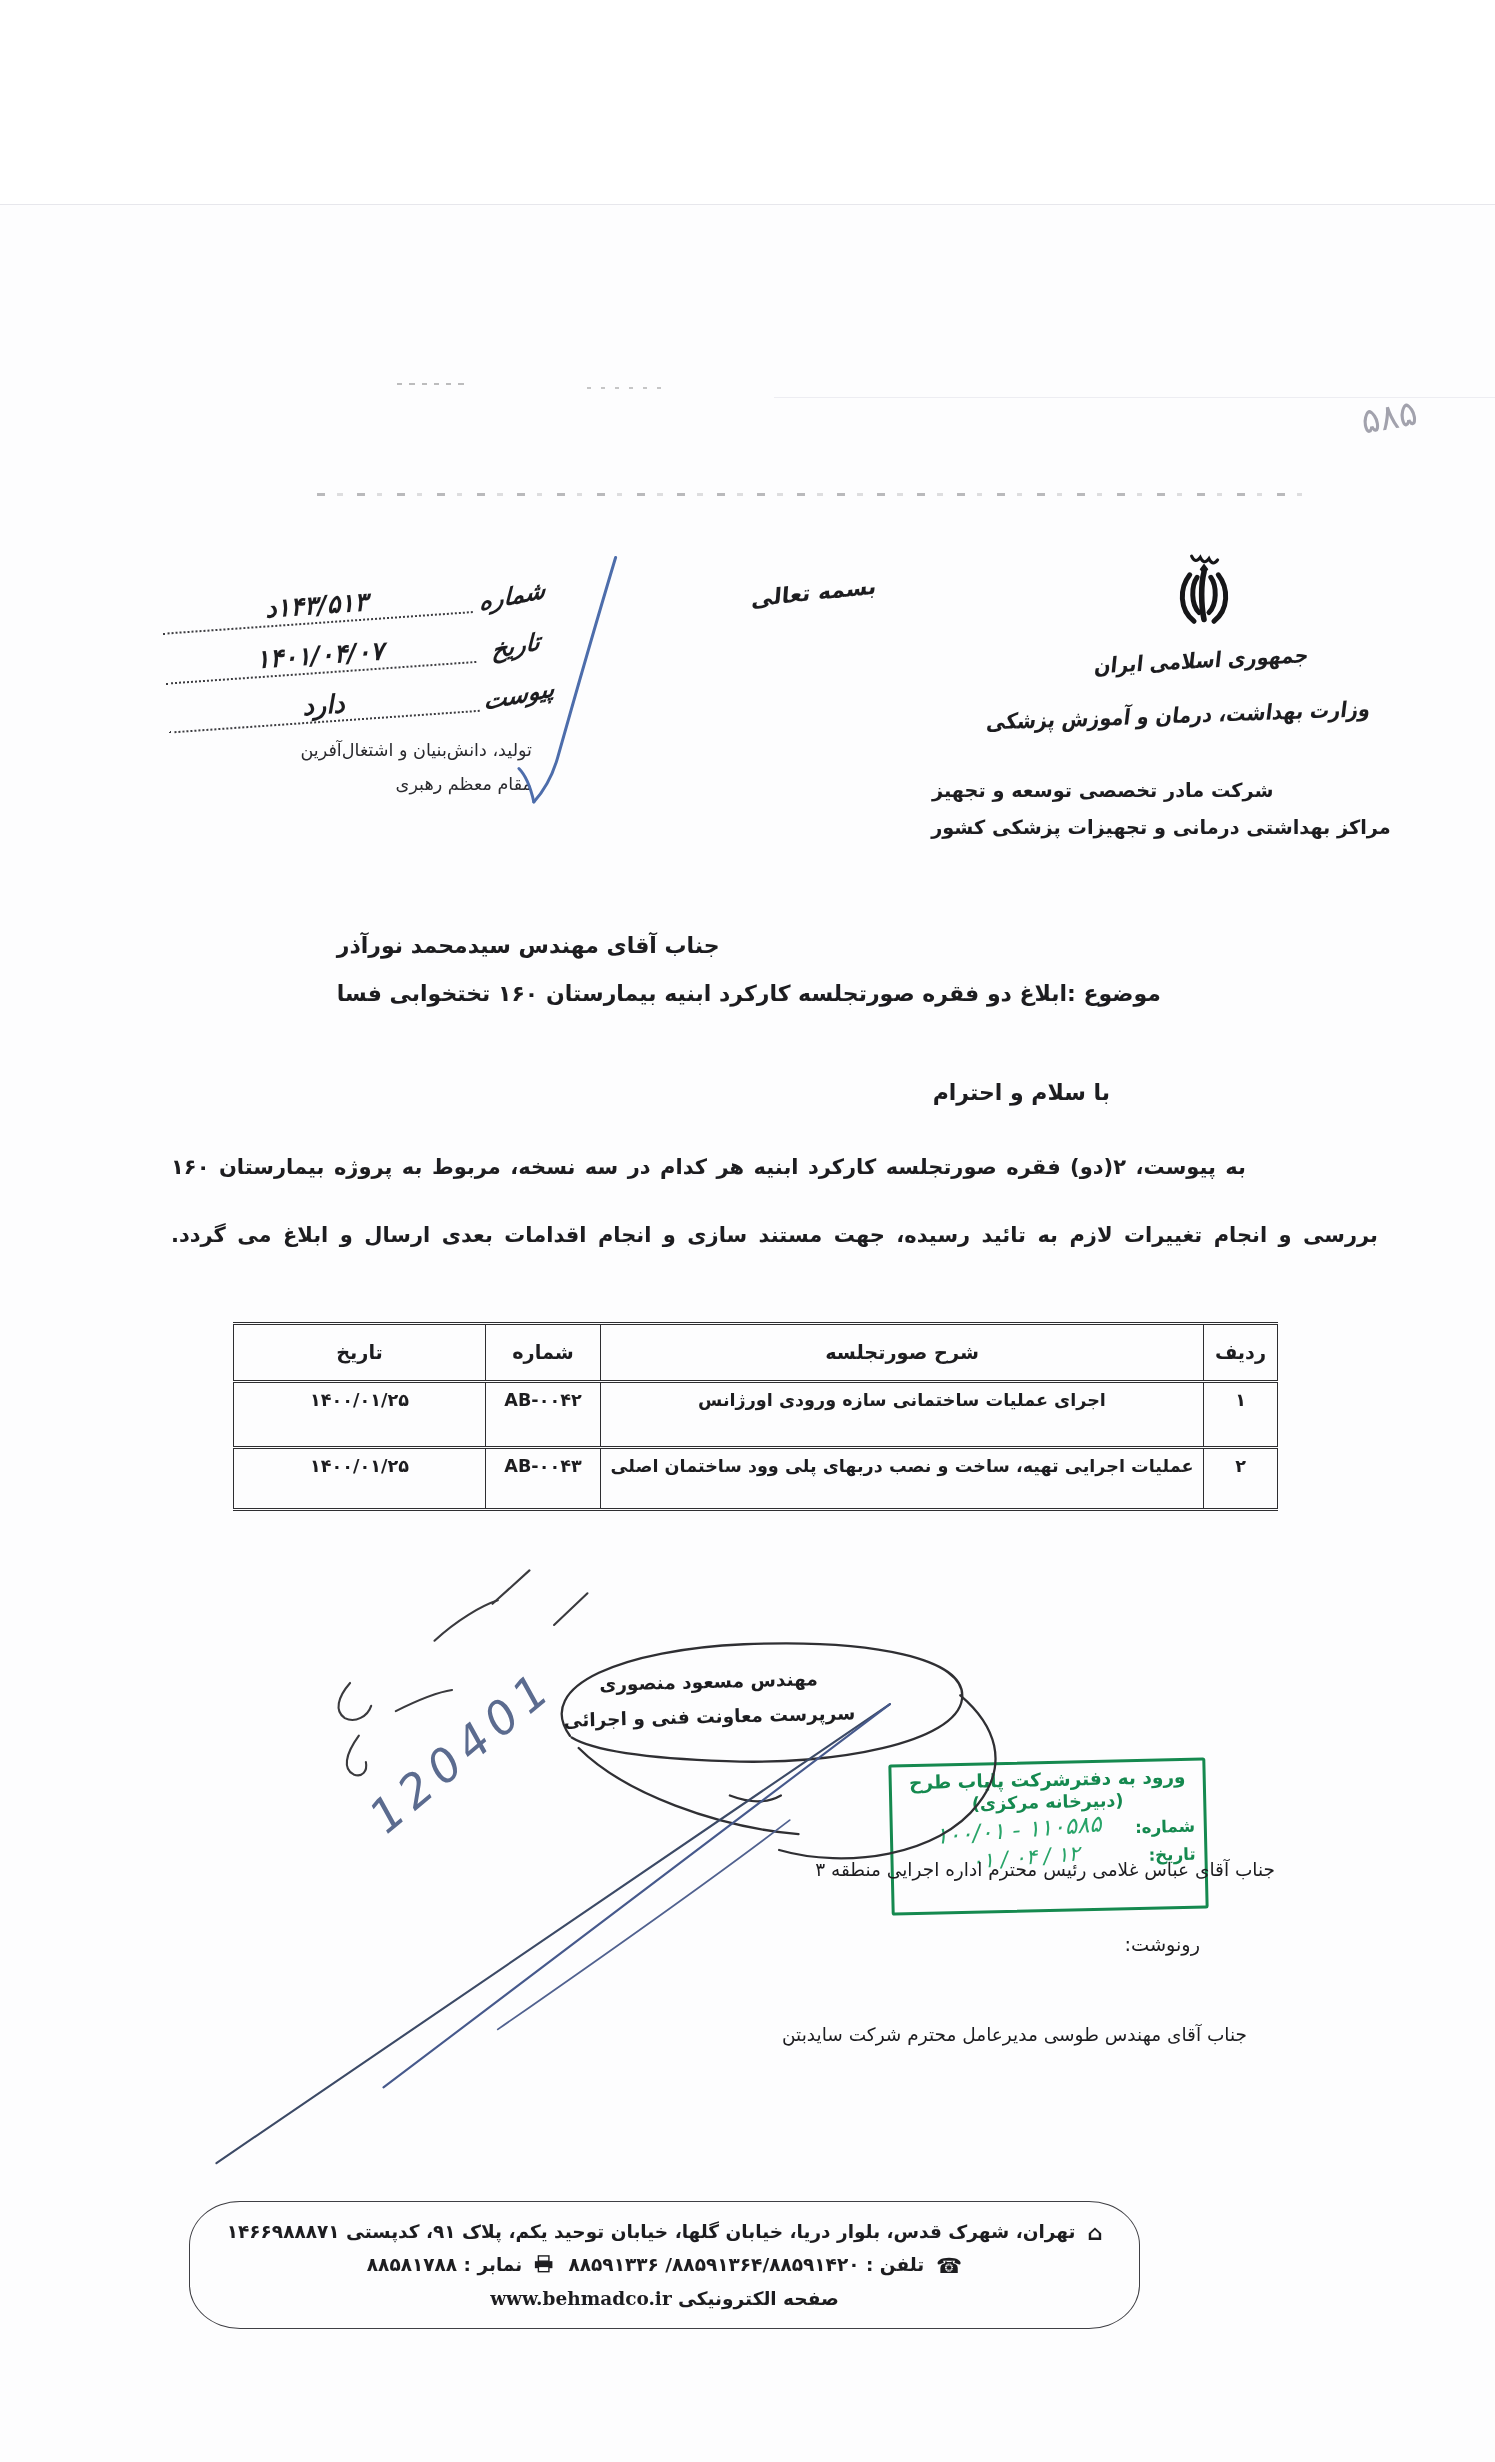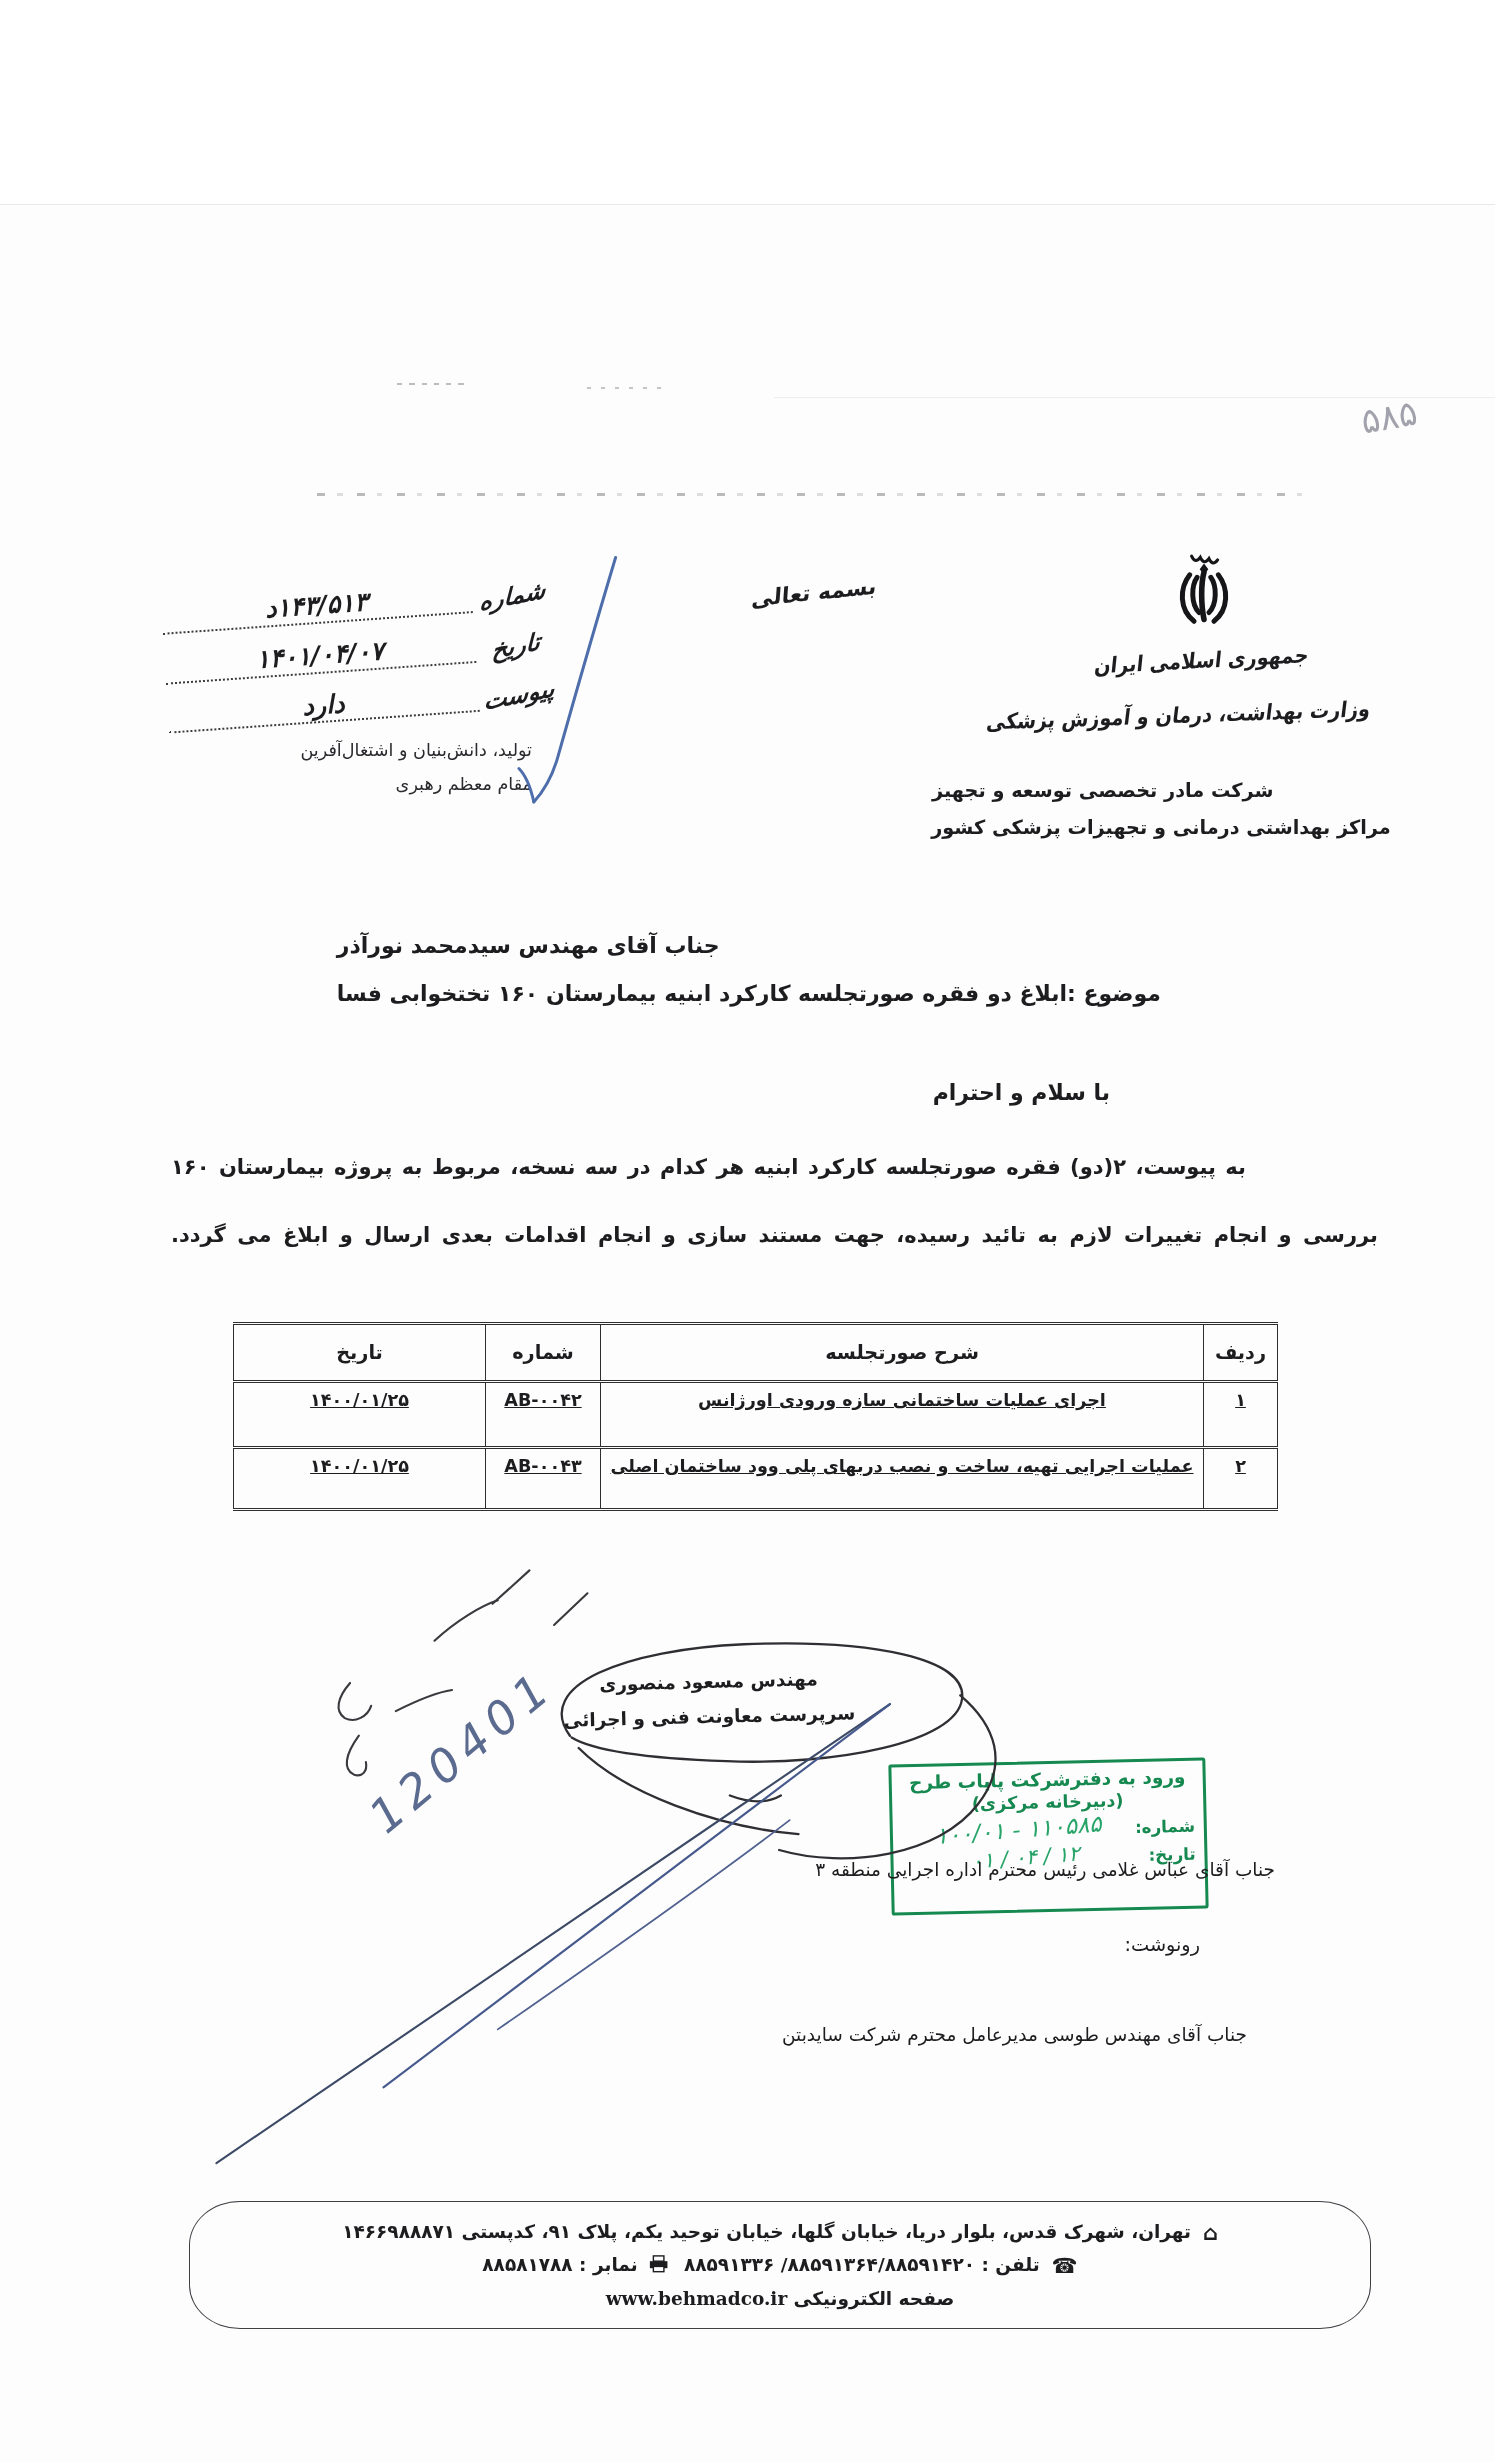--- a/index.html
+++ b/index.html
@@ -42,21 +42,21 @@
   .salutation{top:1080px;right:385px;font-weight:700;font-size:22px;}
   
   .body-par{top:1133px;left:171px;width:1207px;font-size:21px;font-weight:700;line-height:68px;}
   .body-line{text-align:justify;text-align-last:justify;}
   .body-line.first{padding-right:132px;}
   
   table.worklog{position:absolute;top:1322px;right:217px;width:1044px;border-collapse:collapse;table-layout:fixed;background:transparent;}
   table.worklog th,table.worklog td{border:1.4px solid #2e2e31;font-family:"DejaVu Sans",sans-serif;}
   table.worklog th{height:53px;font-size:19.3px;font-weight:700;text-align:center;vertical-align:middle;
     border-top:3.5px double #2e2e31;border-bottom:3.5px double #2e2e31;}
-  table.worklog td{font-size:17.6px;font-weight:700;text-align:center;vertical-align:top;padding-top:7px;text-decoration:underline;}
+  table.worklog td{font-size:17.6px;font-weight:700;text-align:center;vertical-align:top;padding-top:7px;}
   table.worklog tr.r1 td{height:55px;border-bottom:3.5px double #2e2e31;}
   table.worklog tr.r2 td{height:51px;border-bottom:3.5px double #2e2e31;}
   .ltr{direction:ltr;unicode-bidi:isolate;}
   
   .signature{top:1664px;left:489px;width:440px;text-align:center;font-weight:700;font-size:18.5px;line-height:35px;transform:rotate(-1.5deg);}
   
   .blue-num{top:1796px;left:376px;font-size:46px;color:#5b6b8f;letter-spacing:8px;font-style:italic;
     transform:rotate(-40deg);transform-origin:left center;direction:ltr;}
   
   .entry-stamp{top:1761px;left:890px;width:317px;height:151px;border:3.5px solid #15894f;border-radius:2.6px;
@@ -65,21 +65,21 @@
   .es-l2{text-align:center;font-size:17.6px;font-weight:700;margin-top:1.8px;}
   .es-row{display:flex;align-items:center;margin-top:3.5px;direction:rtl;}
   .es-lbl{font-size:16.7px;font-weight:700;flex:0 0 auto;}
   .es-hand{flex:1;text-align:center;font-size:23px;color:#27a468;transform:rotate(-3deg);letter-spacing:1.8px;font-style:italic;white-space:nowrap;}
   .es-hand.date{font-size:21px;}
   
   .cc-label{top:1933px;right:295px;font-size:19.3px;}
   .cc-line1{top:1859px;right:220px;font-size:18.5px;white-space:nowrap;}
   .cc-line2{top:2024px;right:248px;font-size:18.5px;white-space:nowrap;text-align:right;}
   
-  .footer-box{top:2201px;left:189px;width:1182px;height:128px;border:1.8px solid #3f3f44;border-radius:51px/44px;
+  .footer-box{top:2201px;left:189px;width:951px;height:128px;border:1.8px solid #3f3f44;border-radius:51px/44px;
     box-sizing:border-box;padding-top:13px;text-align:center;}
   .f-line{font-size:18.5px;font-weight:700;line-height:32px;white-space:nowrap;}
   .f-icon{font-size:21px;position:relative;top:1.8px;margin-left:5.3px;}
   .f-phones span{direction:ltr;unicode-bidi:isolate;}
   .f-web{font-size:18.5px;font-weight:700;line-height:35px;}
   .f-url{direction:ltr;unicode-bidi:isolate;font-family:"DejaVu Serif",serif;font-weight:700;}
   .fax-ic{display:inline-block;vertical-align:middle;margin:0 8.8px 3.5px 5.3px;}
   
   svg.ink{position:absolute;top:0;left:0;pointer-events:none;}
 </style>

